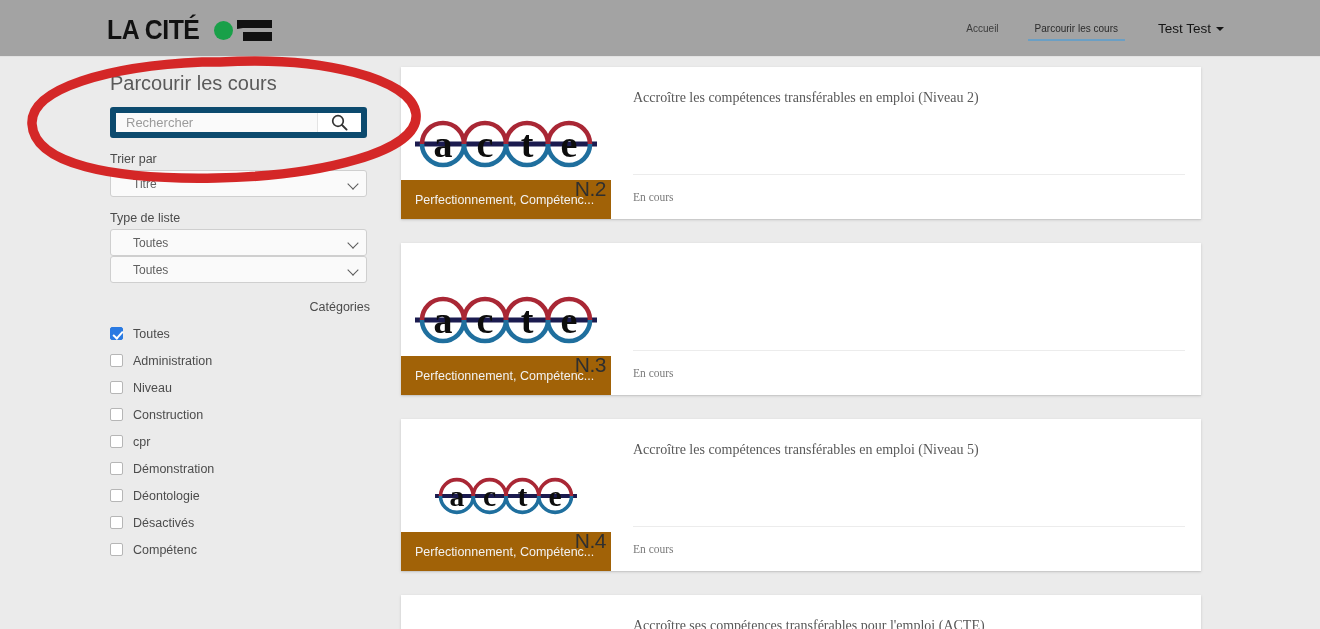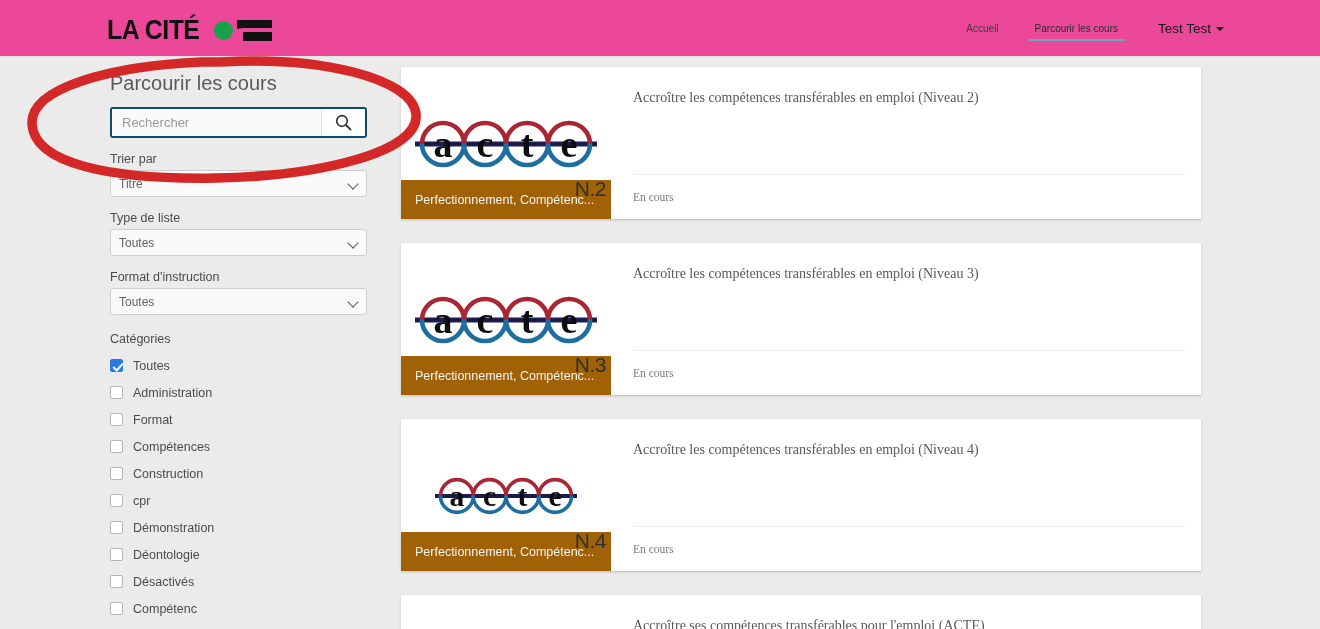--- a/index.html
+++ b/index.html
@@ -8,21 +8,21 @@
     width: 1320px; height: 629px;
     overflow: hidden;
     background: #ebebeb;
     font-family: "Liberation Sans", sans-serif;
   }
 
   
   .header {
     position: absolute; left: 0; top: 0;
     width: 1320px; height: 57px;
-    background: #ec4899;
+    background: #a3a3a3;
     border-bottom: 1px solid #e2e2e2;
     z-index: 5;
   }
   .logo {
     position: absolute; left: 107px; top: 14px;
     display: flex; align-items: center; gap: 0px;
     height: 32px;
   }
   .logo-text {
     font-family: "Liberation Sans", sans-serif;
@@ -95,21 +95,21 @@
   .sidebar-title {
     font-size: 20px;
     color: #5a5a5a;
     font-weight: normal;
     margin: 0 0 14px 0;
     line-height: 1;
   }
   .search-row {
     display: flex;
     width: 257px; height: 31px;
-    border: 2px solid #0c4a6e;
+    border: 6px solid #0c4a6e;
     border-radius: 3px;
     background: #fafafa;
     overflow: hidden;
   }
   .search-input {
     flex: 1;
     border: none;
     outline: none;
     background: #fafafa;
     font-family: "Liberation Sans", sans-serif;
@@ -133,37 +133,38 @@
     color: #4b4b4b;
     margin: 14px 0 4px 0;
   }
   .select-box {
     position: relative;
     width: 257px; height: 27px;
     border: 1px solid #cfcfcf;
     border-radius: 3px;
     background: #fafafa;
     display: flex; align-items: center;
-    padding: 0 8px;
+    padding: 0 22px;
     font-size: 12px;
     color: #616161;
     cursor: pointer;
   }
   .select-caret {
     position: absolute; right: 9px; top: 9px;
     width: 8px; height: 8px;
     border-right: 1.6px solid #5b5b5b;
     border-bottom: 1.6px solid #5b5b5b;
     transform: rotate(45deg);
   }
 
   .cat-head {
     font-size: 12.5px;
     color: #4b4b4b;
     margin: 17px 0 6px 0;
+    text-align: right;
   }
   .cat-row {
     display: flex; align-items: center;
     height: 27px;
     cursor: pointer;
   }
   .cb {
     width: 13px; height: 13px;
     border: 1px solid #b6b6b6;
     border-radius: 2px;
@@ -317,44 +318,39 @@
       <span>Titre</span>
       <i class="select-caret"></i>
     </div>
 
     <div class="field-label">Type de liste</div>
     <div class="select-box">
       <span>Toutes</span>
       <i class="select-caret"></i>
     </div>
 
-    <div class="field-label">Format d'instruction</div>
     <div class="select-box">
       <span>Toutes</span>
       <i class="select-caret"></i>
     </div>
 
     <div class="cat-head">Catégories</div>
 
     <div id="category-list">
         <div class="cat-row">
           <span class="cb checked"></span>
           <span class="cat-label">Toutes</span>
         </div>
         <div class="cat-row">
           <span class="cb"></span>
           <span class="cat-label">Administration</span>
         </div>
         <div class="cat-row">
           <span class="cb"></span>
-          <span class="cat-label">Format</span>
-        </div>
-        <div class="cat-row">
-          <span class="cb"></span>
-          <span class="cat-label">Compétences</span>
+          <span class="cat-label">Niveau</span>
         </div>
         <div class="cat-row">
           <span class="cb"></span>
           <span class="cat-label">Construction</span>
         </div>
         <div class="cat-row">
           <span class="cb"></span>
           <span class="cat-label">cpr</span>
         </div>
         <div class="cat-row">
@@ -423,21 +419,20 @@
               <text x="74" y="48" font-family="Liberation Serif, serif" font-size="38" font-weight="bold" fill="#0d0d0d" text-anchor="middle">c</text>
               <text x="116" y="48" font-family="Liberation Serif, serif" font-size="38" font-weight="bold" fill="#0d0d0d" text-anchor="middle">t</text>
               <text x="158" y="48" font-family="Liberation Serif, serif" font-size="38" font-weight="bold" fill="#0d0d0d" text-anchor="middle">e</text>
             </svg></div>
           <div class="level-badge">N.3</div>
           <div class="cat-band">
             <span>Perfectionnement, Compétenc...</span>
           </div>
         </div>
         <div class="card-body">
-          <div class="card-title">Accroître les compétences transférables en emploi (Niveau 3)</div>
           <div class="card-foot">
             <span class="card-status">En cours</span>
           </div>
         </div>
       </div>
       <div class="card">
         <div class="card-media">
           <div class="acte-wrap"><svg width="148.20000000000002" height="54.6" viewBox="0 0 190 70">
               <line x1="4" y1="35" x2="186" y2="35" stroke="#1b1b4f" stroke-width="5"></line>
               <path d="M 11 35 A 21 21 0 0 1 53 35" fill="none" stroke="#a92735" stroke-width="4.6"></path>
@@ -452,21 +447,21 @@
               <text x="74" y="48" font-family="Liberation Serif, serif" font-size="38" font-weight="bold" fill="#0d0d0d" text-anchor="middle">c</text>
               <text x="116" y="48" font-family="Liberation Serif, serif" font-size="38" font-weight="bold" fill="#0d0d0d" text-anchor="middle">t</text>
               <text x="158" y="48" font-family="Liberation Serif, serif" font-size="38" font-weight="bold" fill="#0d0d0d" text-anchor="middle">e</text>
             </svg></div>
           <div class="level-badge">N.4</div>
           <div class="cat-band">
             <span>Perfectionnement, Compétenc...</span>
           </div>
         </div>
         <div class="card-body">
-          <div class="card-title">Accroître les compétences transférables en emploi (Niveau 4)</div>
+          <div class="card-title">Accroître les compétences transférables en emploi (Niveau 5)</div>
           <div class="card-foot">
             <span class="card-status">En cours</span>
           </div>
         </div>
       </div>
       <div class="card">
         <div class="card-media"></div>
         <div class="card-body">
           <div class="card-title">Accroître ses compétences transférables pour l'emploi (ACTE)</div>
         </div>

